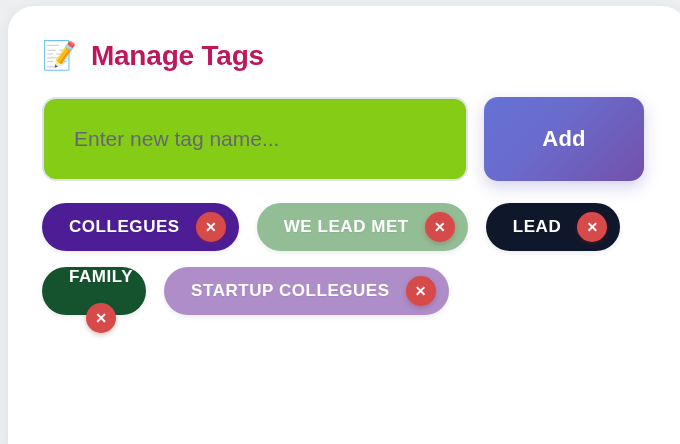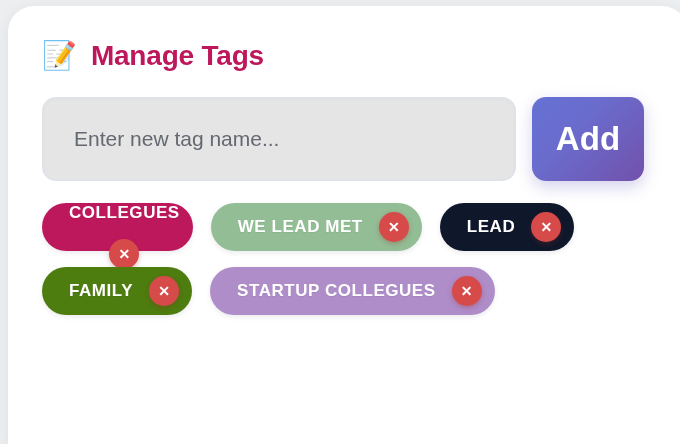--- a/index.html
+++ b/index.html
@@ -59,42 +59,42 @@
     gap: 16px;
     margin: 25px 0 0 34px;
     width: 602px;
   }
   .tag-input {
     flex: 1 1 auto;
     height: 84px;
     box-sizing: border-box;
     border: 2px solid #dfe3e8;
     border-radius: 14px;
-    background: #e5e5e5;
+    background: #84cc16;
     padding: 0 22px 0 30px;
     font-family: "Liberation Sans", sans-serif;
     font-size: 21px;
     color: #3a3f46;
     outline: none;
     box-shadow: 0 1px 3px rgba(0,0,0,0.02) inset;
   }
   .tag-input::placeholder {
     color: #646870;
     opacity: 1;
   }
   .add-button {
     flex: 0 0 auto;
-    width: 112px;
+    width: 160px;
     height: 84px;
     border: none;
     border-radius: 14px;
     background: linear-gradient(135deg, #6572d4 0%, #6a6ccd 38%, #7251ab 100%);
     color: #ffffff;
     font-family: "Liberation Sans", sans-serif;
-    font-size: 33px;
+    font-size: 22px;
     font-weight: bold;
     cursor: pointer;
     box-shadow: 0 6px 16px rgba(100, 92, 190, 0.28);
     letter-spacing: 0.2px;
   }
 
   
   .tag-list {
     display: flex;
     flex-wrap: wrap;
@@ -150,33 +150,33 @@
       <span class="header-emoji">📝</span>
       <span class="header-title">Manage Tags</span>
     </div>
 
     <div class="add-row">
       <input class="tag-input" type="text" placeholder="Enter new tag name..." style="">
       <button class="add-button">Add</button>
     </div>
 
     <div class="tag-list">
-        <div class="tag-chip" style="background: #be185d; flex-direction: column;">
+        <div class="tag-chip" style="background: #4c1d95;">
           <span class="tag-label">COLLEGUES</span>
           <button class="tag-remove">✕</button>
         </div>
         <div class="tag-chip" style="background: rgb(147, 189, 149);">
           <span class="tag-label">WE LEAD MET</span>
           <button class="tag-remove">✕</button>
         </div>
         <div class="tag-chip" style="background: #0f172a;">
           <span class="tag-label">LEAD</span>
           <button class="tag-remove">✕</button>
         </div>
-        <div class="tag-chip" style="background: #4d7c0f;">
+        <div class="tag-chip" style="background: #14532d; flex-direction: column;">
           <span class="tag-label">FAMILY</span>
           <button class="tag-remove">✕</button>
         </div>
         <div class="tag-chip" style="background: rgb(174, 141, 201);">
           <span class="tag-label">STARTUP COLLEGUES</span>
           <button class="tag-remove">✕</button>
         </div>
       </div>
 
   </div>

